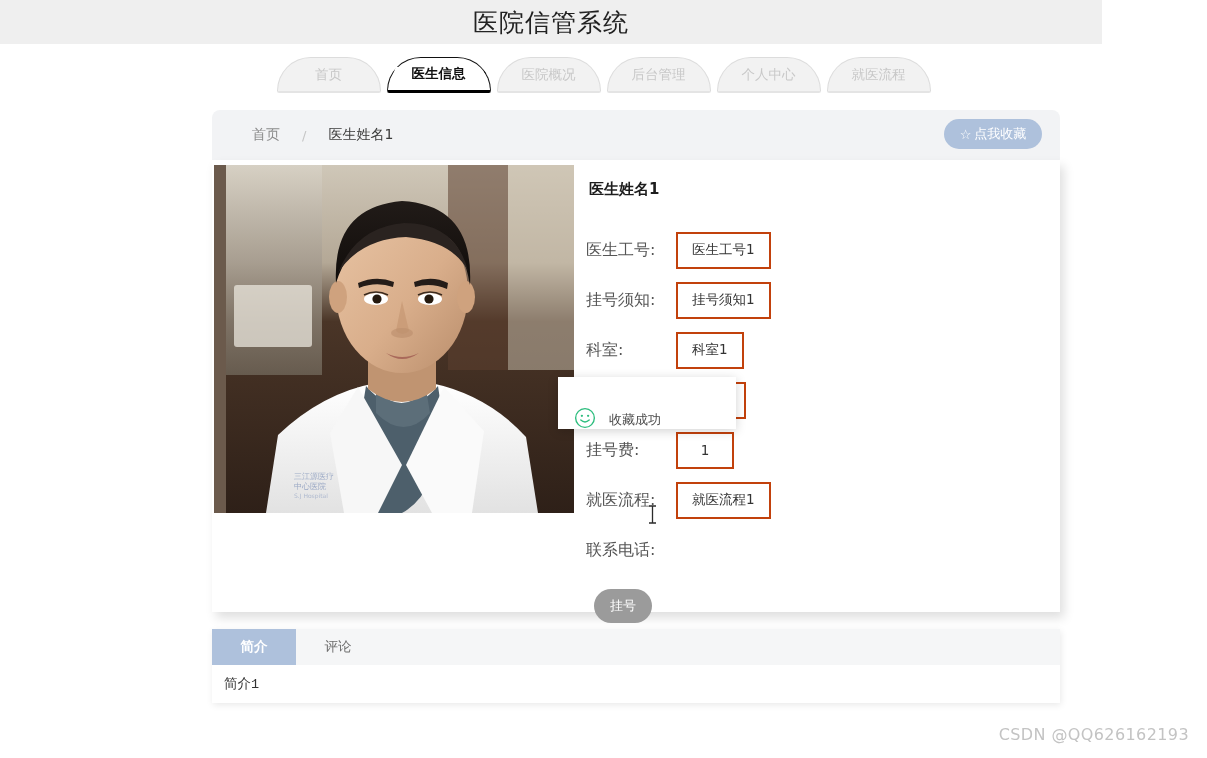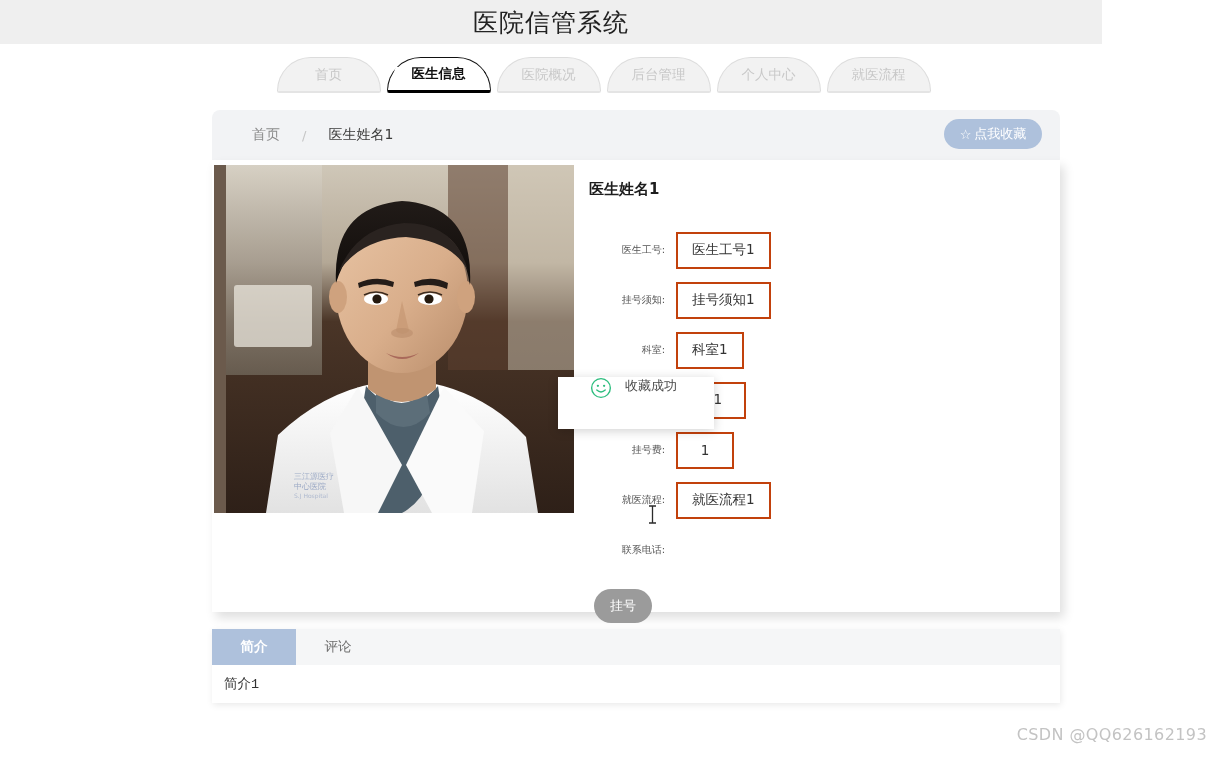--- a/index.html
+++ b/index.html
@@ -118,22 +118,21 @@
     margin:0 0 26px 0;
     padding-left:3px;
   }
 
   .field-row{
     display:flex;align-items:center;
     height:50px;
   }
   .field-label{
     width:90px;
-    text-align:right;
-    font-size:10px;color:#555;
+    font-size:16px;color:#555;
     padding-right:11px;
     box-sizing:border-box;
     white-space:nowrap;
   }
   .field-value{
     min-width:58px;
     height:37px;
     border:2px solid #c2410c;
     background:#fff;
     display:flex;align-items:center;justify-content:center;
@@ -153,25 +152,25 @@
     border:none;border-radius:17px;
     font-size:13px;
     cursor:pointer;
     font-family:"DejaVu Sans","Liberation Sans",sans-serif;
   }
 
   
   .toast{
     position:absolute;
     left:346px;top:217px;
-    width:156px;height:52px;
+    width:178px;height:52px;
     background:#ffffff;
     box-shadow:0 2px 10px rgba(0,0,0,0.18);
-    display:flex;align-items:flex-start;
-    padding-left:32px;
+    display:flex;align-items:flex-end;
+    padding-left:16px;
     box-sizing:border-box;
     gap:13px;
     z-index:30;
     font-size:13px;color:#4a4a4a;
   }
   .toast-icon{width:22px;height:22px;flex:none;}
 
   
   .ibeam{
     position:absolute;
@@ -207,21 +206,21 @@
     padding-left:12px;
     font-size:13.5px;color:#333;
     box-sizing:border-box;
     height:38px;
     font-family:Liberation Mono, monospace;
   }
 
   
   .watermark{
     position:absolute;
-    right:0;bottom:14px;
+    right:18px;bottom:14px;
     font-size:16px;
     color:#c3c3c3;
     letter-spacing:0.4px;
     font-family:"DejaVu Sans","Liberation Sans",sans-serif;
     user-select:none;
   }
 </style>
 </head>
 <body>
 

